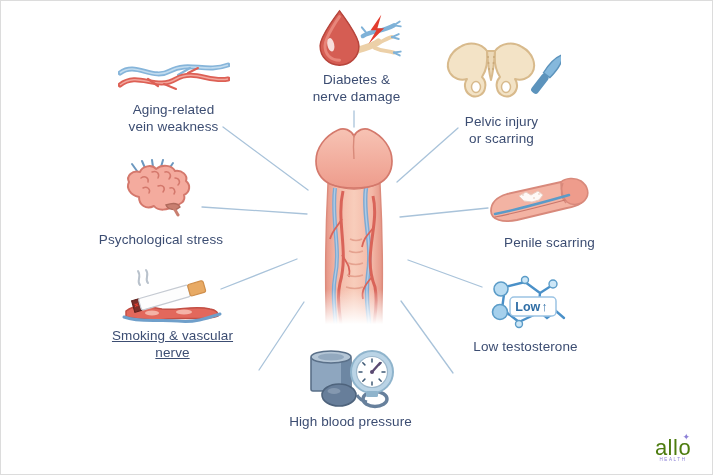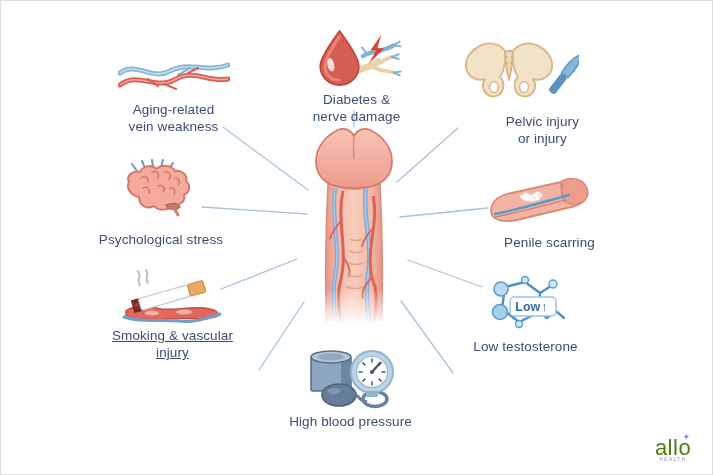--- a/index.html
+++ b/index.html
@@ -78,21 +78,21 @@
       <path d="M39,136 q8,3 15,0"></path>
         <path d="M38,148 q8,3 16,0"></path>
       <path d="M37,160 q9,3 17,0"></path>
     </g>
     <path d="M45,9 C42,3 35,0 29,3 C16,9 7,21 7,34 C7,45 13,53 21,57 C28,60 34,61 45,61 C56,61 62,60 69,57 C77,53 83,45 83,34 C83,21 74,9 61,3 C55,0 48,3 45,9 Z" fill="url(#glansG)" stroke="#d4796c" stroke-width="1.7"></path>
     <path d="M45,8 C44.3,16 44.3,24 45,32" fill="none" stroke="#d88a7a" stroke-width="1.4"></path>
     <path d="M21,57 Q45,67 69,57" fill="none" stroke="#d4796c" stroke-width="1.3"></path>
     <rect x="0" y="162" width="90" height="44" fill="url(#fadeG)"></rect>
   </svg>
 
-  <div class="cause" style="left:278px;top:24px;width:155px;">
+  <div class="cause" style="left:278px;top:4px;width:155px;">
     <div class="icon">
       <svg width="92" height="66" viewBox="0 0 92 68">
         <path d="M38,50 C50,44 60,44 68,38" fill="none" stroke="#ecd0a8" stroke-width="7" stroke-linecap="round"></path>
         <path d="M62,41 C70,40 76,34 82,33" fill="none" stroke="#ecd0a8" stroke-width="4" stroke-linecap="round"></path>
         <path d="M64,44 C72,48 78,47 84,49" fill="none" stroke="#ecd0a8" stroke-width="4" stroke-linecap="round"></path>
         <path d="M52,32 C62,26 72,28 84,21" fill="none" stroke="#7fb2d8" stroke-width="4.5" stroke-linecap="round"></path>
         <g stroke="#7fb2d8" stroke-width="2" stroke-linecap="round">
           <path d="M84,21 l6,-4"></path>
             <path d="M84,21 l7,1"></path>
             <path d="M82,33 l7,-3"></path>
@@ -126,21 +126,21 @@
         <path d="M46,27 l12,5" stroke="#dd6055" stroke-width="2" stroke-linecap="round"></path>
         <path d="M70,16 l10,-5" stroke="#dd6055" stroke-width="2" stroke-linecap="round"></path>
       </svg>
     </div>
     <div class="label" style="margin-top:4px;">
       <div>Aging-related</div>
       <div>vein weakness</div>
     </div>
   </div>
 
-  <div class="cause" style="left:423px;top:40px;width:155px;align-items:flex-end;">
+  <div class="cause" style="left:423px;top:40px;width:155px;">
     <div class="icon">
       <svg width="118" height="68" viewBox="0 0 118 68">
         <g fill="#f3e3c6" stroke="#d8ba8c" stroke-width="2" stroke-linejoin="round">
           <path d="M44,10 C38,2 26,0 17,6 C6,12 2,24 7,32 C11,38 18,40 24,38 C20,44 22,52 29,55 C35,57 41,53 42,47 C43,43 42,39 39,36 C43,30 45,20 44,10 Z"></path>
           <path d="M52,10 C58,2 70,0 79,6 C90,12 94,24 89,32 C85,38 78,40 72,38 C76,44 74,52 67,55 C61,57 55,53 54,47 C53,43 54,39 57,36 C53,30 51,20 52,10 Z"></path>
           <path d="M44,10 L52,10 C51,24 50,32 48,39 C46,32 45,24 44,10 Z" fill="#ecd9b8"></path>
         </g>
         <ellipse cx="33" cy="46" rx="4.5" ry="5.5" fill="#ffffff" stroke="#d8ba8c" stroke-width="1.5"></ellipse>
         <ellipse cx="63" cy="46" rx="4.5" ry="5.5" fill="#ffffff" stroke="#d8ba8c" stroke-width="1.5"></ellipse>
         <g fill="#c9a878">
@@ -152,21 +152,21 @@
             <circle cx="50" cy="28" r="1"></circle>
         </g>
         <g transform="rotate(38 103 35)">
           <rect x="99" y="34" width="8" height="22" rx="3" fill="#5c93bc"></rect>
           <path d="M103,8 C108,14 108,26 107,34 L99,34 C98,24 99,14 103,8 Z" fill="#85b8dc" stroke="#5c93bc" stroke-width="1.4"></path>
         </g>
       </svg>
     </div>
     <div class="label" style="margin-top:4px;">
       <div>Pelvic injury</div>
-      <div>or injury</div>
+      <div>or scarring</div>
     </div>
   </div>
 
   <div class="cause" style="left:85px;top:158px;width:150px;">
     <div class="icon">
       <svg width="88" height="66" viewBox="0 0 88 66">
         <g stroke="#6d98bf" stroke-width="2" stroke-linecap="round">
           <path d="M20,12 L15,5"></path>
             <path d="M28,9 L25,2"></path>
             <path d="M36,8 L35,1"></path>
@@ -230,21 +230,21 @@
         <g transform="rotate(-16 50 30)">
           <rect x="12" y="23" width="7" height="12" fill="#7c2f2a" stroke="#5f201c" stroke-width="1"></rect>
           <rect x="19" y="23" width="51" height="12" rx="2" fill="#fdfdfd" stroke="#c5cad2" stroke-width="1.2"></rect>
           <rect x="70" y="23" width="16" height="12" rx="2" fill="#e8aa64" stroke="#cf8f4c" stroke-width="1.2"></rect>
           <path d="M14,27 l3,3 M17,27 l-3,3" stroke="#e23c2e" stroke-width="1.2"></path>
         </g>
       </svg>
     </div>
     <div class="label" style="margin-top:2px;text-decoration:underline;">
       <div>Smoking &amp; vascular</div>
-      <div>injury</div>
+      <div>nerve</div>
     </div>
   </div>
 
   <div class="cause" style="left:447px;top:272px;width:155px;">
     <div class="icon" style="width:82px;height:62px;">
       <svg width="82" height="62" viewBox="0 0 82 62" style="position:absolute;left:0;top:0;">
         <polygon points="20,14 40,9 55,20 53,40 34,49 17,36" fill="none" stroke="#4a90c8" stroke-width="2.4" stroke-linejoin="round"></polygon>
         <polyline points="54,38 62,45 71,38 79,45" fill="none" stroke="#4a90c8" stroke-width="2.4" stroke-linecap="round"></polyline>
         <line x1="55" y1="20" x2="66" y2="13" stroke="#4a90c8" stroke-width="2.2"></line>
         <circle cx="16" cy="16" r="7" fill="#b9dcf2" stroke="#5b9cc8" stroke-width="1.6"></circle>

